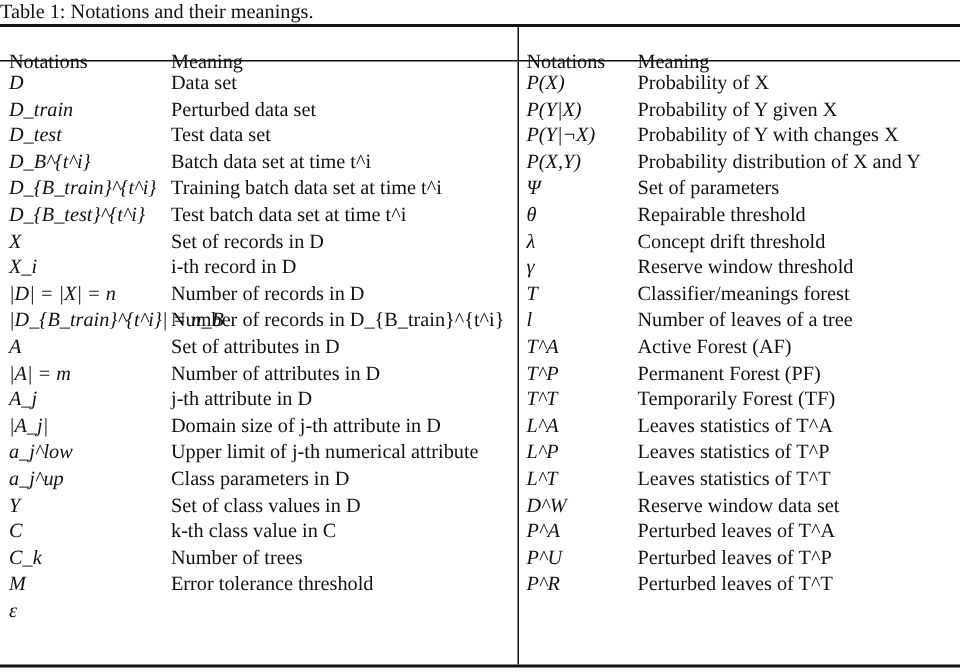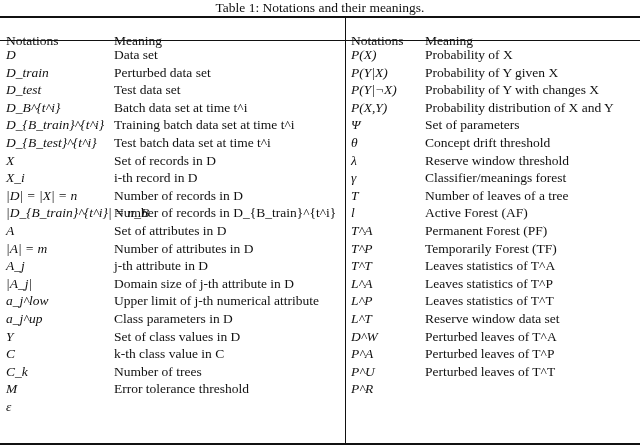--- a/index.html
+++ b/index.html
@@ -1,18 +1,18 @@
 <!DOCTYPE html>
 <html><head>
 <meta charset="utf-8">
 <style>
   html, body { margin: 0; padding: 0; background: #ffffff; }
   body { width: 640px; height: 448px; position: relative; overflow: hidden;
          font-family: "Liberation Serif", "DejaVu Serif", serif; color: #111; }
-  .caption { position: absolute; top: 0; left: 0; width: 640px; text-align: center;
+  .caption { position: absolute; top: 0; left: 0; width: 640px; text-align: left;
              font-size: 13.5px; line-height: 16px; }
   .rule { position: absolute; left: 0; width: 640px; background: #111; }
   .rule.top { top: 16px; height: 2px; }
   .rule.mid { top: 40px; height: 1px; }
   .rule.bot { top: 443px; height: 2px; }
   .vdiv { position: absolute; left: 345px; width: 1px; background: #111; }
   .vdiv.h { top: 18px; height: 22px; }
   .vdiv.b { top: 41px; height: 402px; }
   .hdr { position: absolute; top: 32px; font-size: 13.5px; line-height: 17px; }
   .col { position: absolute; top: 46px; }
@@ -102,20 +102,21 @@
     <div class="row sym">P^A</div>
     <div class="row sym">P^U</div>
     <div class="row sym">P^R</div>
   </div>
 <div class="col c-rm" id="rm">
     <div class="row">Probability of X</div>
     <div class="row">Probability of Y given X</div>
     <div class="row">Probability of Y with changes X</div>
     <div class="row">Probability distribution of X and Y</div>
     <div class="row">Set of parameters</div>
+    <div class="row">Repairable threshold</div>
     <div class="row">Concept drift threshold</div>
     <div class="row">Reserve window threshold</div>
     <div class="row">Classifier/meanings forest</div>
     <div class="row">Number of leaves of a tree</div>
     <div class="row">Active Forest (AF)</div>
     <div class="row">Permanent Forest (PF)</div>
     <div class="row">Temporarily Forest (TF)</div>
     <div class="row">Leaves statistics of T^A</div>
     <div class="row">Leaves statistics of T^P</div>
     <div class="row">Leaves statistics of T^T</div>

